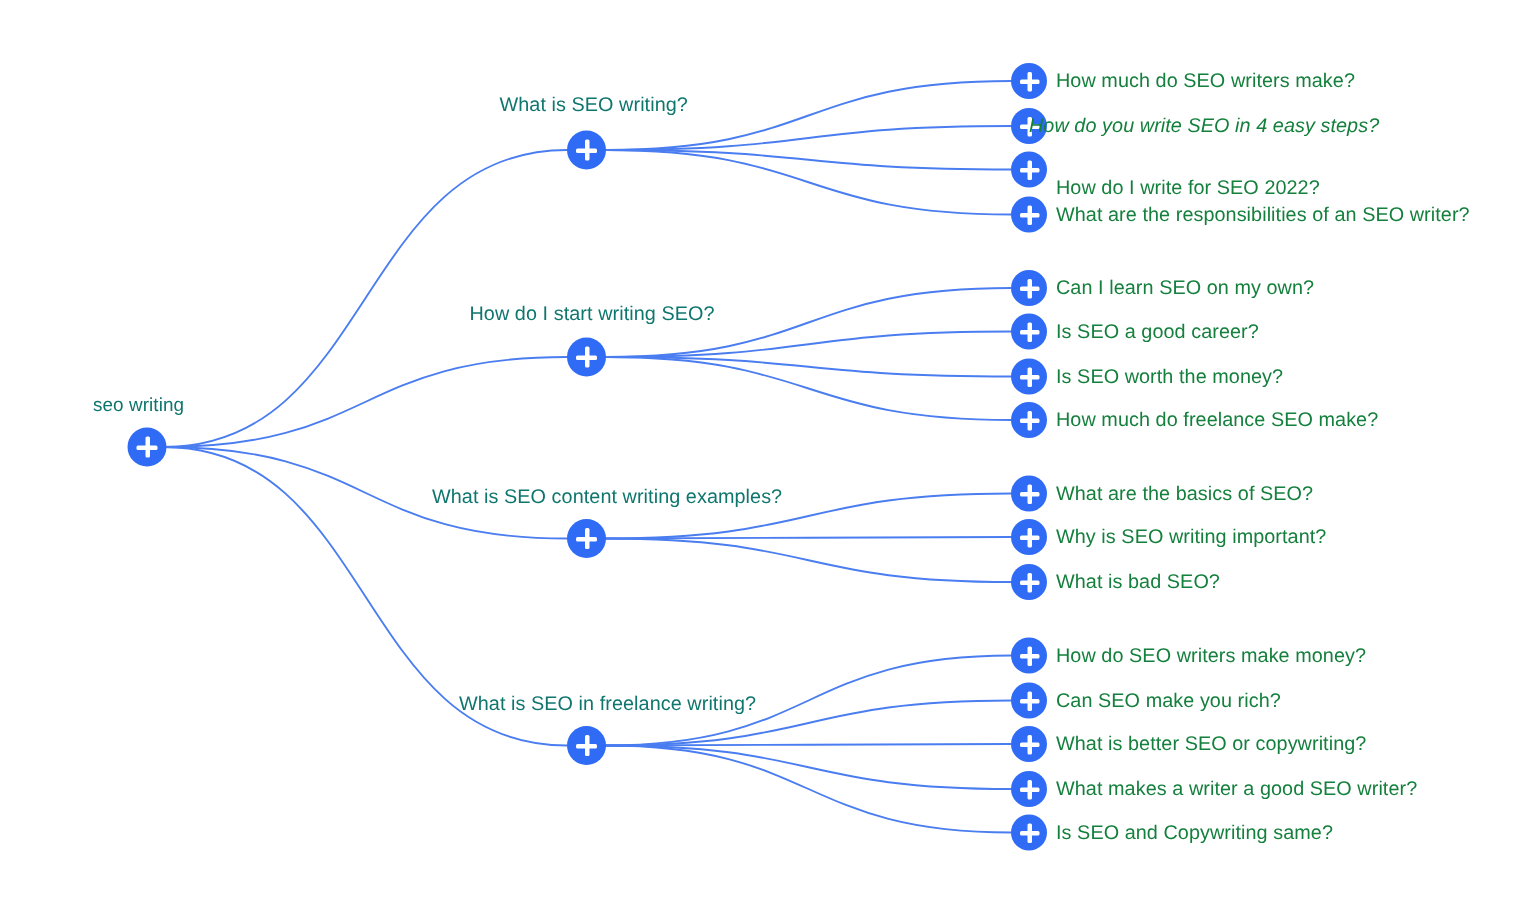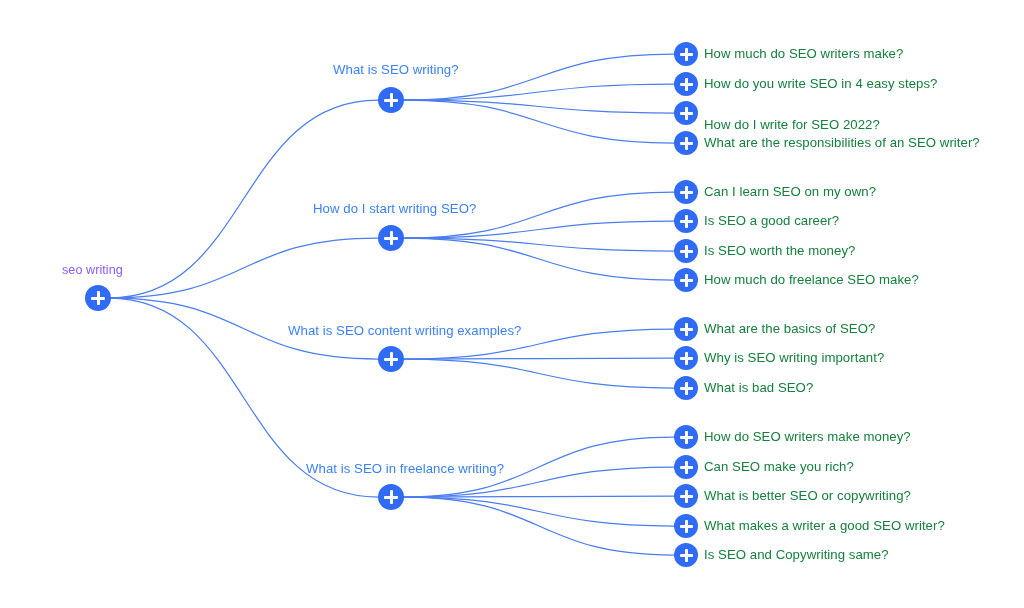--- a/index.html
+++ b/index.html
@@ -67,25 +67,25 @@
   .label {
     position: absolute;
     color: #3f3f41;
     font-size: 13.2px;
     line-height: 16px;
     white-space: nowrap;
     letter-spacing: 0.05px;
   }
   .label-root {
     font-size: 12.6px;
-    color: #8b5cf6;
+    color: #0f766e;
   }
   .label-branch {
     font-size: 13.2px;
-    color: #3b82f6;
+    color: #0f766e;
   }
   .label-leaf {
     font-size: 13.2px;
     color: #15803d;
   }
 </style>
 </head>
 <body>
 
 <div id="mindmap">
@@ -126,21 +126,21 @@
       <div class="label label-branch" style="left: 333px; top: 62px;">What is SEO writing?</div>
       <div class="node node-leaf" style="left: 674px; top: 42px;">
         <span class="plus-h"></span>
         <span class="plus-v"></span>
       </div>
       <div class="label label-leaf" style="left: 704px; top: 46px;">How much do SEO writers make?</div>
       <div class="node node-leaf" style="left: 674px; top: 72px;">
         <span class="plus-h"></span>
         <span class="plus-v"></span>
       </div>
-      <div class="label label-leaf" style="left: 704px; top: 76px;">How do you write SEO in 4 easy steps?</div>
+      <div class="label label-leaf" style="left: 686px; top: 76px; font-style: italic;">How do you write SEO in 4 easy steps?</div>
       <div class="node node-leaf" style="left: 674px; top: 101px;">
         <span class="plus-h"></span>
         <span class="plus-v"></span>
       </div>
       <div class="label label-leaf" style="left: 704px; top: 105px; margin-top: 12px;">How do I write for SEO 2022?</div>
       <div class="node node-leaf" style="left: 674px; top: 131px;">
         <span class="plus-h"></span>
         <span class="plus-v"></span>
       </div>
       <div class="label label-leaf" style="left: 704px; top: 135px;">What are the responsibilities of an SEO writer?</div>

